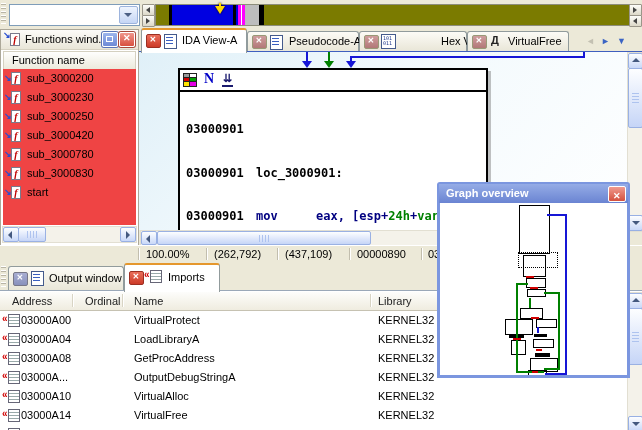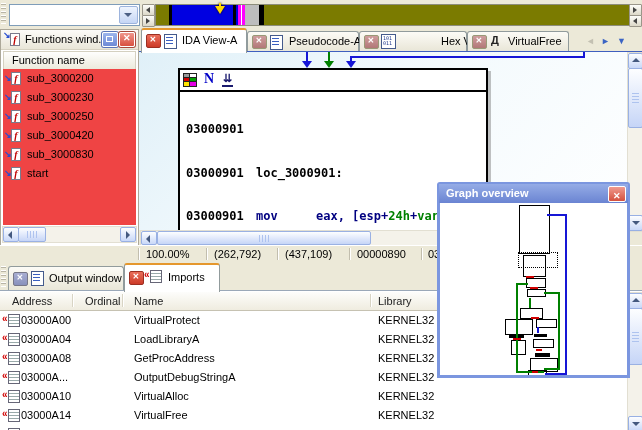--- a/index.html
+++ b/index.html
@@ -176,20 +176,24 @@
       <div class="func-item">
           <span class="func-icon"></span>
           <span class="fname">sub_3000250</span>
         </div>
       <div class="func-item">
           <span class="func-icon"></span>
           <span class="fname">sub_3000420</span>
         </div>
       <div class="func-item">
           <span class="func-icon"></span>
+          <span class="fname">sub_3000780</span>
+        </div>
+      <div class="func-item">
+          <span class="func-icon"></span>
           <span class="fname">sub_3000830</span>
         </div>
       <div class="func-item">
           <span class="func-icon"></span>
           <span class="fname">start</span>
         </div>
     </div>
     <div class="sb-track-h" style="left:1px;top:196px;width:133px;height:15px;">
       <span class="sb-btn l" style="left:0;top:0;width:14px;height:13px;"></span>
       <span class="sb-thumb h" style="left:15px;top:0;width:26px;height:13px;"></span>

